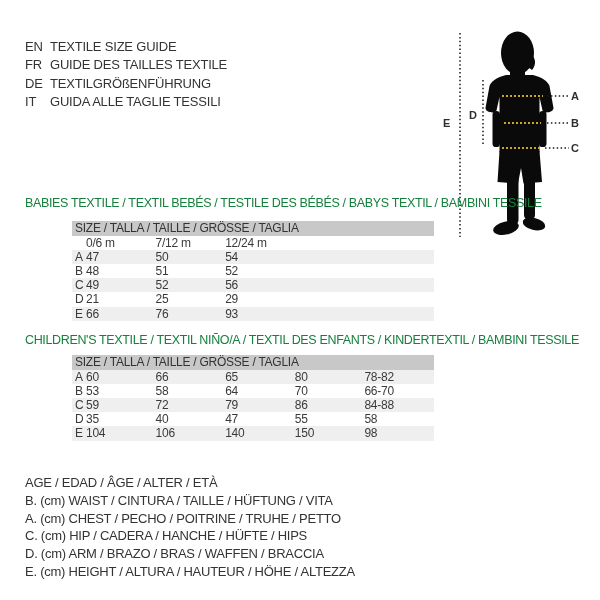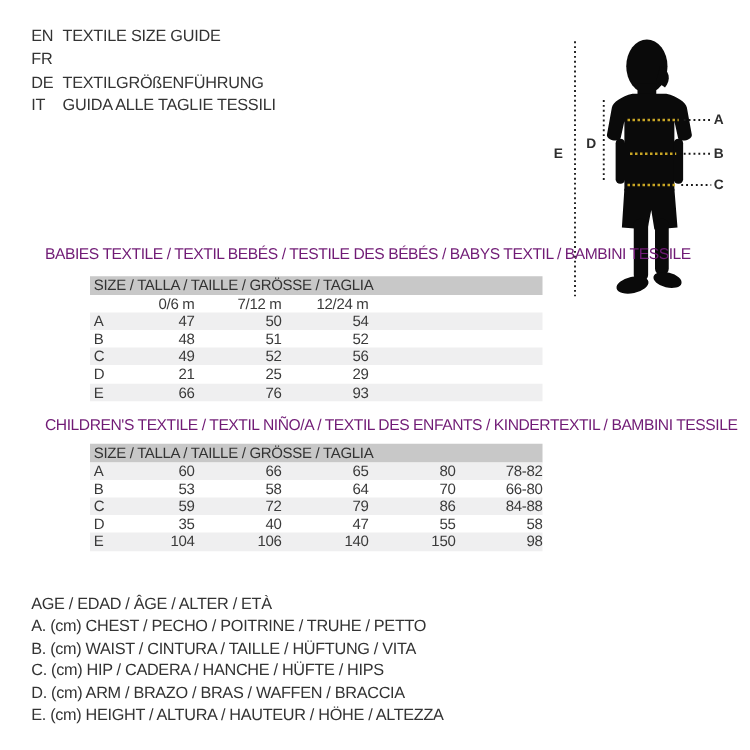--- a/index.html
+++ b/index.html
@@ -4,50 +4,51 @@
 <style>
   html,body{margin:0;padding:0;}
   body{
     width:600px;height:600px;position:relative;overflow:hidden;
     background:#ffffff;
     font-family:"Liberation Sans","DejaVu Sans",sans-serif;
     color:#333;
     -webkit-text-size-adjust:none;
   }
   
-  .lang-list{position:absolute;left:25px;top:20px;}
+  .lang-list{position:absolute;left:25px;top:38px;}
   .lang-row{display:flex;height:18.4px;line-height:18.4px;font-size:13px;letter-spacing:-0.2px;color:#333;}
   .lang-code{width:25px;flex:0 0 25px;}
   
   .figure{position:absolute;left:440px;top:25px;width:160px;height:220px;}
   .figure svg{position:absolute;left:0;top:0;}
   .fig-label{position:absolute;font-size:11px;font-weight:bold;color:#2e2e2e;letter-spacing:-0.2px;line-height:11px;}
   
-  .section-title{position:absolute;left:36px;font-size:12.5px;letter-spacing:-0.35px;color:#701a75;white-space:nowrap;}
+  .section-title{position:absolute;left:25px;font-size:12.5px;letter-spacing:-0.35px;color:#15803d;white-space:nowrap;}
   
   .size-table{position:absolute;left:24px;width:362px;font-size:12px;letter-spacing:-0.25px;color:#3a3a3a;margin-left:48px;}
   .t-header{height:14.6px;line-height:14.6px;background:#c8c8c8;color:#333;padding-left:3px;white-space:nowrap;overflow:hidden;}
   .t-row{display:grid;grid-template-columns:14px 69.6px 69.6px 69.6px 69.6px 69.6px;height:14.2px;align-items:center;}
   .t-row.striped{background:#efeff0;}
   .t-letter{padding-left:3px;text-align:left;}
-  .t-val{text-align:right;}
+  .t-val{text-align:left;}
   
   .legend{position:absolute;left:25px;top:474px;}
   .legend-line{height:17.8px;line-height:17.8px;font-size:13px;letter-spacing:-0.25px;color:#333;white-space:nowrap;}
 </style>
 </head>
 <body>
 
 <div class="lang-list">
   <div class="lang-row">
     <span class="lang-code">EN</span>
     <span>TEXTILE SIZE GUIDE</span>
   </div>
   <div class="lang-row">
     <span class="lang-code">FR</span>
+    <span>GUIDE DES TAILLES TEXTILE</span>
   </div>
   <div class="lang-row">
     <span class="lang-code">DE</span>
     <span>TEXTILGRÖßENFÜHRUNG</span>
   </div>
   <div class="lang-row">
     <span class="lang-code">IT</span>
     <span>GUIDA ALLE TAGLIE TESSILI</span>
   </div>
 </div>
@@ -142,21 +143,21 @@
     <span class="t-val">65</span>
     <span class="t-val">80</span>
     <span class="t-val">78-82</span>
   </div>
   <div class="t-row">
     <span class="t-letter">B</span>
     <span class="t-val">53</span>
     <span class="t-val">58</span>
     <span class="t-val">64</span>
     <span class="t-val">70</span>
-    <span class="t-val">66-80</span>
+    <span class="t-val">66-70</span>
   </div>
   <div class="t-row striped">
     <span class="t-letter">C</span>
     <span class="t-val">59</span>
     <span class="t-val">72</span>
     <span class="t-val">79</span>
     <span class="t-val">86</span>
     <span class="t-val">84-88</span>
   </div>
   <div class="t-row">
@@ -172,18 +173,18 @@
     <span class="t-val">104</span>
     <span class="t-val">106</span>
     <span class="t-val">140</span>
     <span class="t-val">150</span>
     <span class="t-val">98</span>
   </div>
 </div>
 
 <div class="legend">
   <div class="legend-line">AGE / EDAD / ÂGE / ALTER / ETÀ</div>
+  <div class="legend-line">B. (cm) WAIST / CINTURA / TAILLE / HÜFTUNG / VITA</div>
   <div class="legend-line">A. (cm) CHEST / PECHO / POITRINE / TRUHE / PETTO</div>
-  <div class="legend-line">B. (cm) WAIST / CINTURA / TAILLE / HÜFTUNG / VITA</div>
   <div class="legend-line">C. (cm) HIP / CADERA / HANCHE / HÜFTE / HIPS</div>
   <div class="legend-line">D. (cm) ARM / BRAZO / BRAS / WAFFEN / BRACCIA</div>
   <div class="legend-line">E. (cm) HEIGHT / ALTURA / HAUTEUR / HÖHE / ALTEZZA</div>
 </div>
 
 </body></html>

